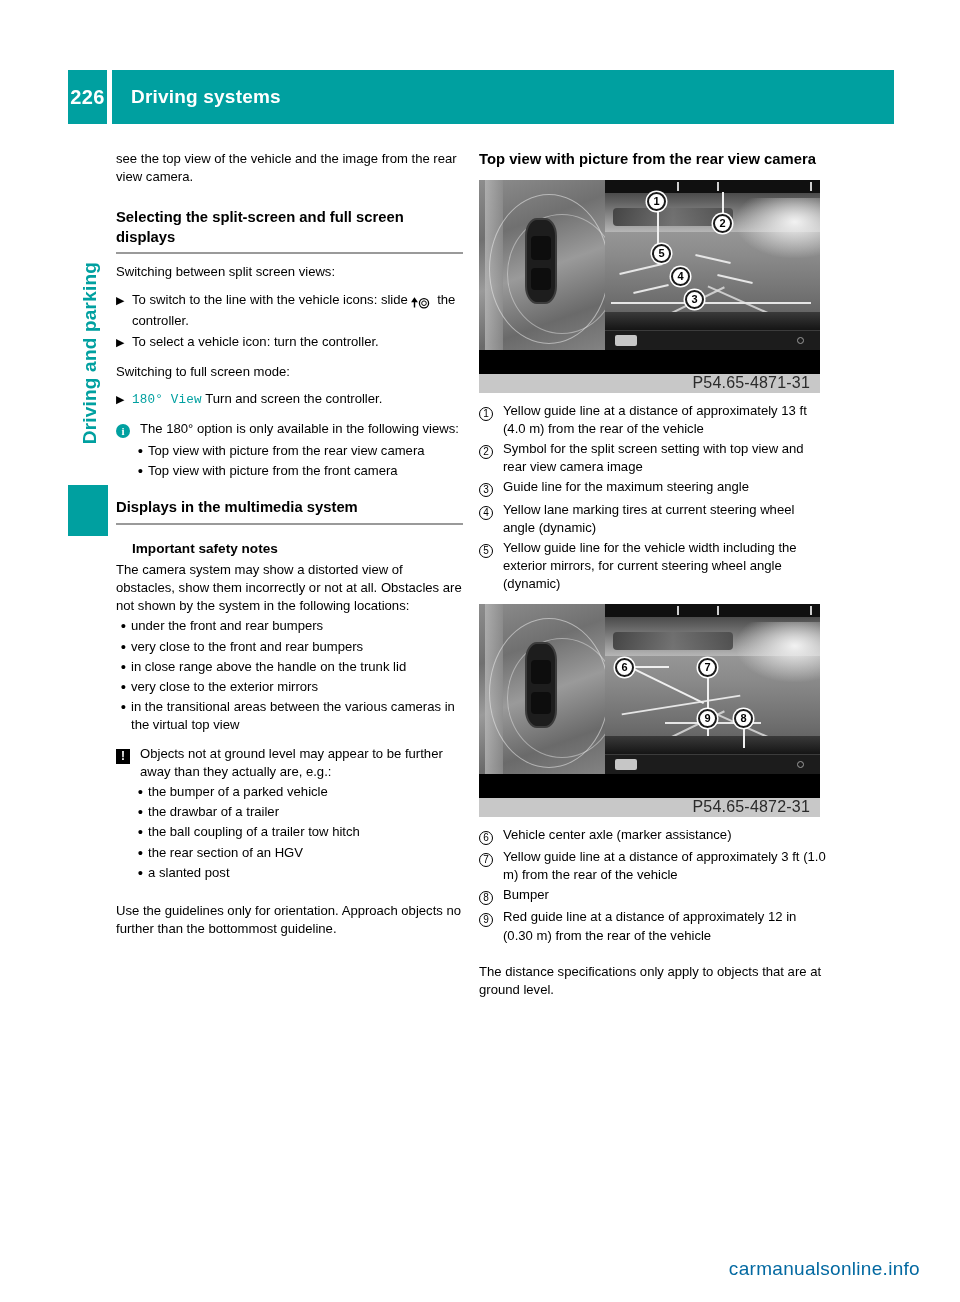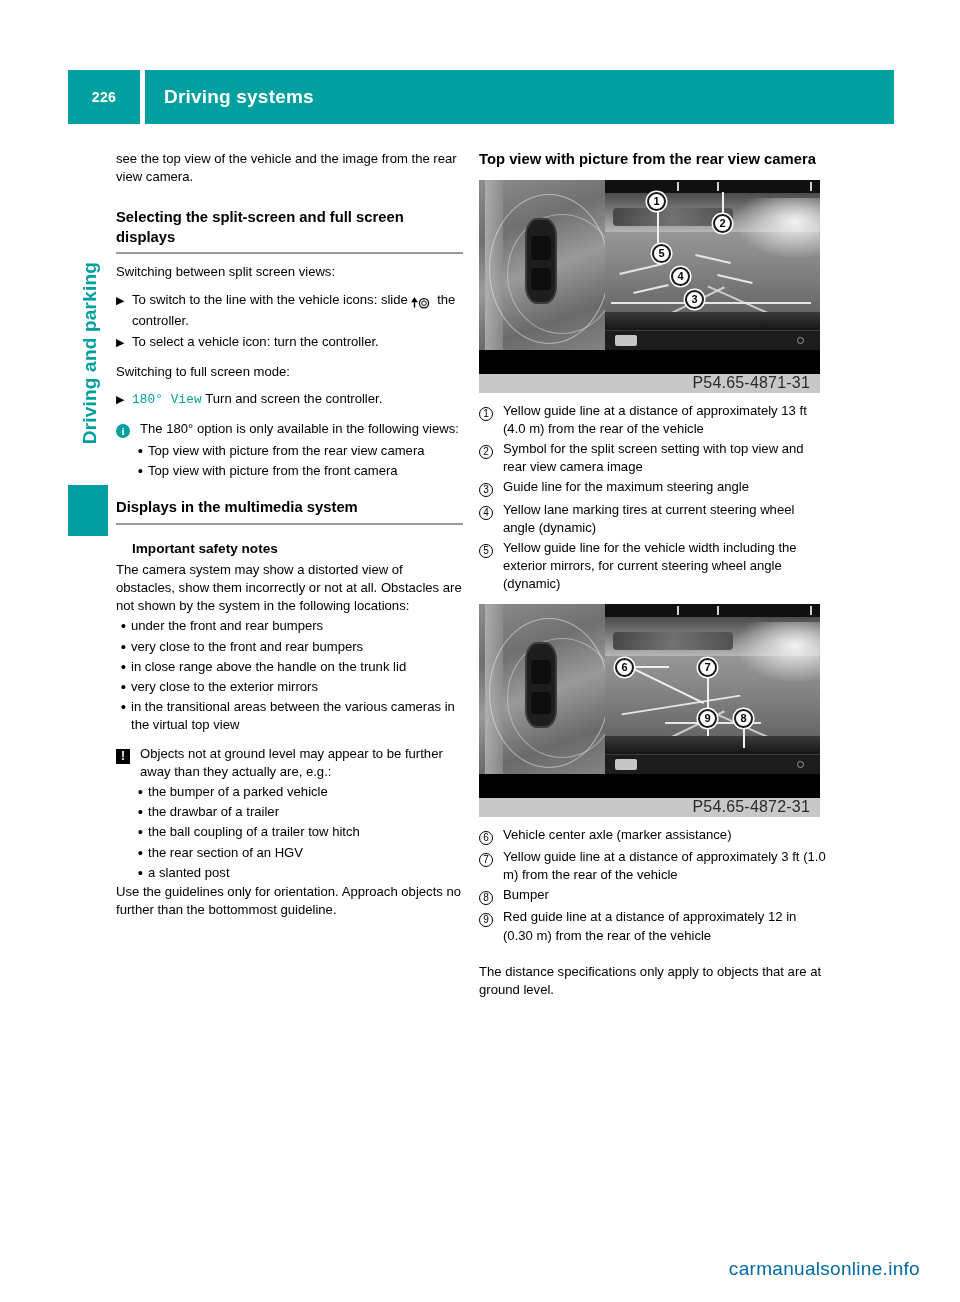--- a/index.html
+++ b/index.html
@@ -23,24 +23,24 @@
   .header {
     position: absolute;
     left: 68px;
     top: 70px;
     width: 826px;
     height: 54px;
     display: flex;
     align-items: stretch;
   }
   .header-page-num {
-    width: 72px;
+    width: 39px;
     background: #00a0a0;
     color: #ffffff;
-    font-size: 14px;
+    font-size: 20px;
     font-weight: bold;
     display: flex;
     align-items: center;
     justify-content: center;
     letter-spacing: 0.3px;
   }
   .header-gap {
     width: 5px;
     background: #ffffff;
   }
@@ -529,21 +529,21 @@
       <div class="bitem bitem-indent">
         <div class="bitem-marker">•</div>
         <div class="bitem-text">the rear section of an HGV</div>
       </div>
       <div class="bitem bitem-indent">
         <div class="bitem-marker">•</div>
         <div class="bitem-text">a slanted post</div>
       </div>
     </div>
 
-    <p class="body" style="margin-top:1px">Use the guidelines only for orientation. Approach objects no further than the bottommost guideline.</p>
+    <p class="body" style="margin-top:20px">Use the guidelines only for orientation. Approach objects no further than the bottommost guideline.</p>
   </div>
 
   <div class="col col-right">
 
     <h2 class="sect">Top view with picture from the rear view camera</h2>
 
     <div class="figure">
       <div class="fig-photo">
         <div class="pane-left">
           <div class="road-edge"></div>

